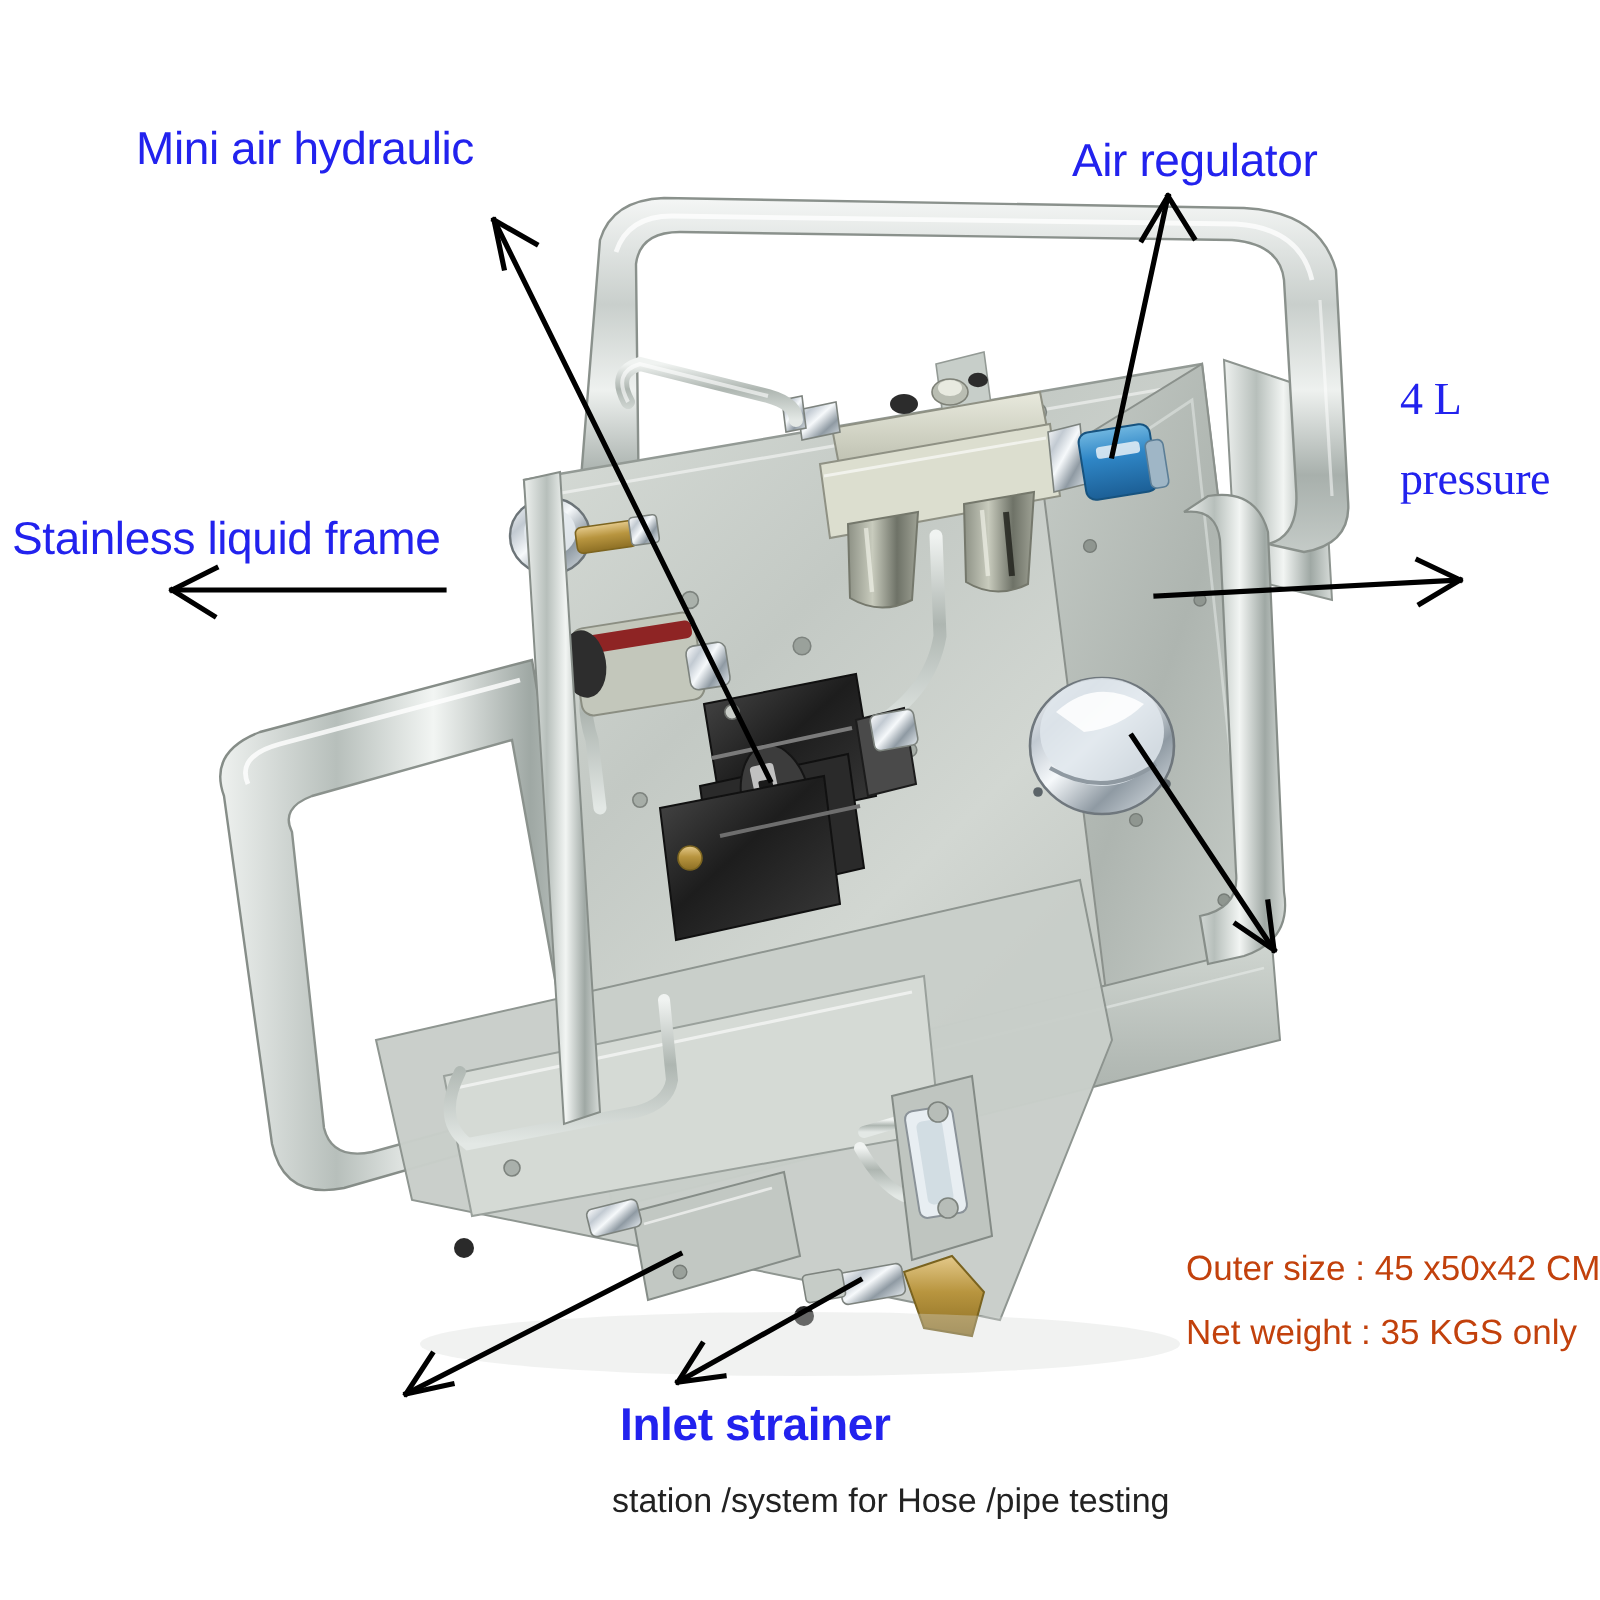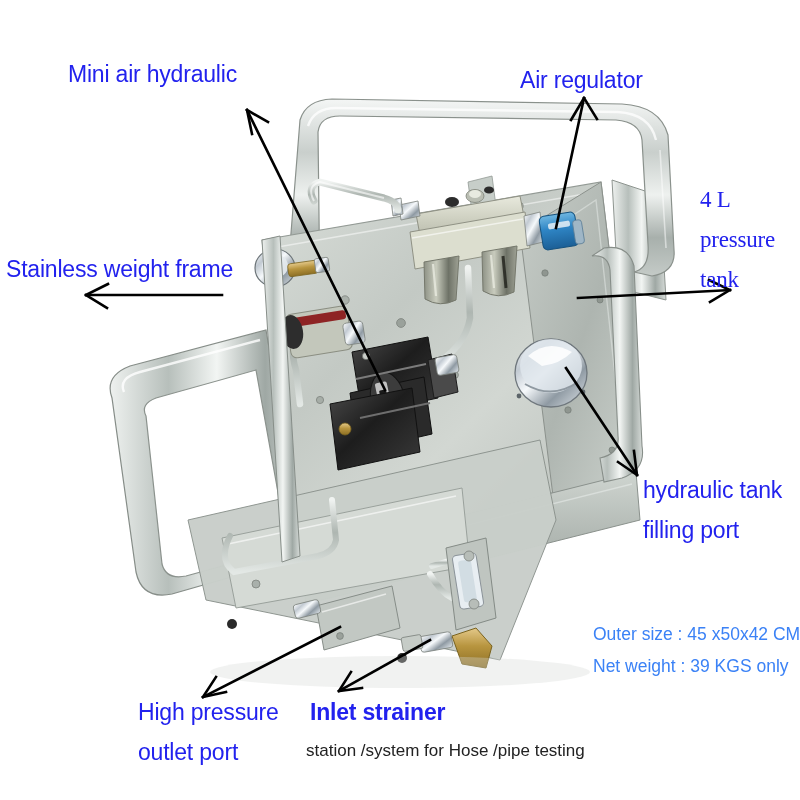--- a/index.html
+++ b/index.html
@@ -21,21 +21,21 @@
     position: absolute;
     color: #2222ee;
     font-size: 23px;
     font-weight: 400;
     line-height: 40px;
     white-space: nowrap;
     letter-spacing: -0.2px;
   }
   .spec {
     position: absolute;
-    color: #3b82f6;
+    color: #c2410c;
     font-size: 17.5px;
     line-height: 32px;
     white-space: nowrap;
   }
   .caption {
     position: absolute;
     color: #222222;
     font-size: 17px;
     line-height: 35px;
     white-space: nowrap;
@@ -342,50 +342,41 @@
 
       <path d="M430 640 L339 691"></path>
       <path d="M339 691 L362 688 M339 691 L351 672"></path>
     </g>
   </svg>
 
   <div class="anno" style="left:68px; top:54px;">
     <div>Mini air hydraulic</div>
   </div>
 
-  <div class="anno" style="left:520px; top:60px;">
+  <div class="anno" style="left:536px; top:60px;">
     <div>Air regulator</div>
   </div>
 
   <div class="anno" style="left:700px; top:180px;font-family:Liberation Serif, serif;">
     <div>4 L</div>
     <div>pressure</div>
-    <div>tank</div>
   </div>
 
   <div class="anno" style="left:6px; top:249px;">
-    <div>Stainless weight frame</div>
-  </div>
-
-  <div class="anno" style="left:643px; top:470px;">
-    <div>hydraulic tank</div>
-    <div>filling port</div>
-  </div>
-
-  <div class="anno" style="left:138px; top:692px;">
-    <div>High pressure</div>
-    <div>outlet port</div>
-  </div>
+    <div>Stainless liquid frame</div>
+  </div>
+
+
 
   <div class="anno" style="left:310px; top:692px;font-weight:bold;">
     <div>Inlet strainer</div>
   </div>
 
   <div class="spec" style="left:593px; top:618px;">
     <div>Outer size : 45 x50x42 CM</div>
-    <div>Net weight : 39 KGS only</div>
+    <div>Net weight : 35 KGS only</div>
   </div>
 
   <div class="caption" style="left:306px; top:733px;">
     <div>station /system for Hose /pipe testing</div>
   </div>
 
 </div>
 
 </body></html>

